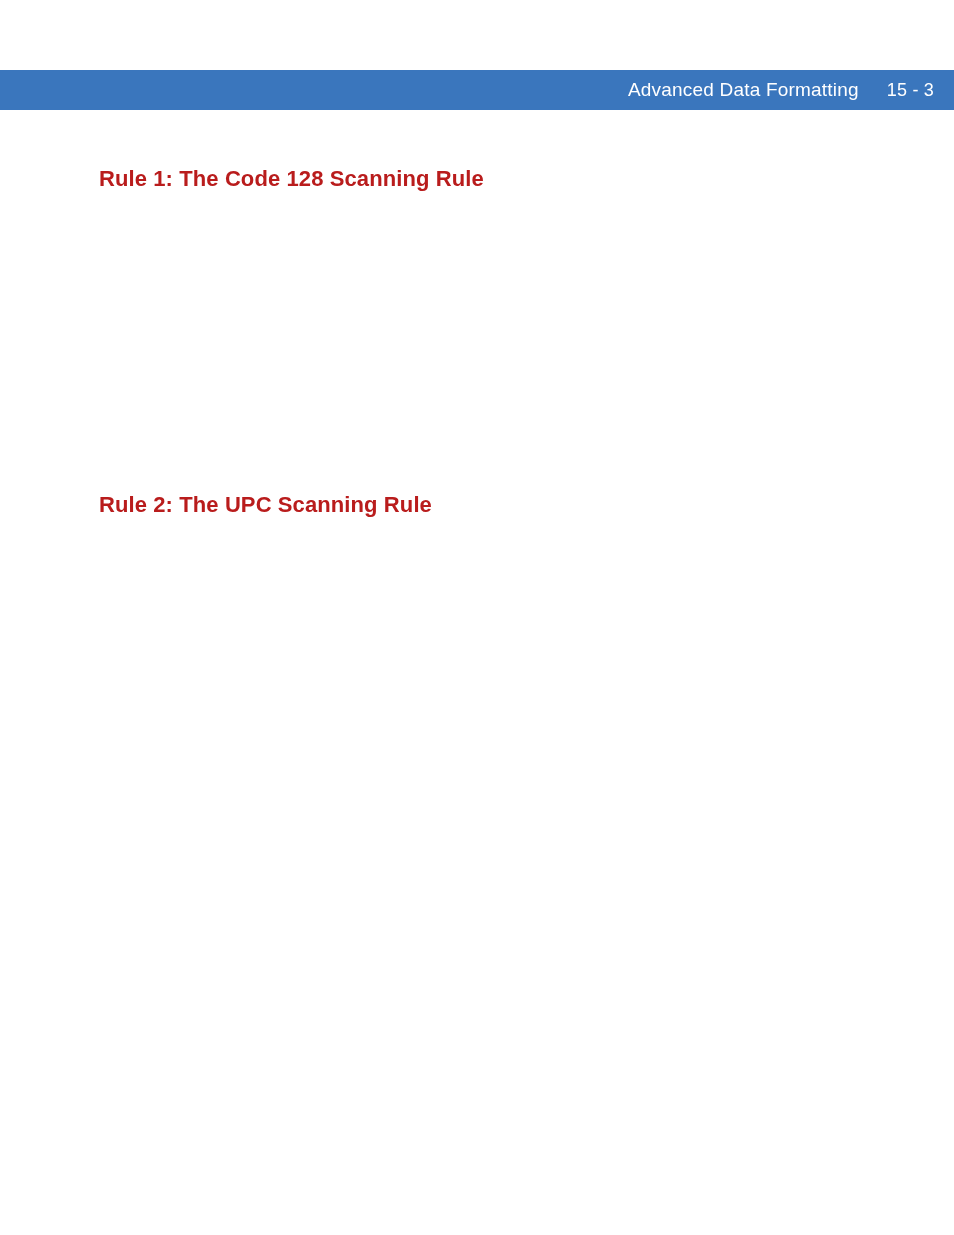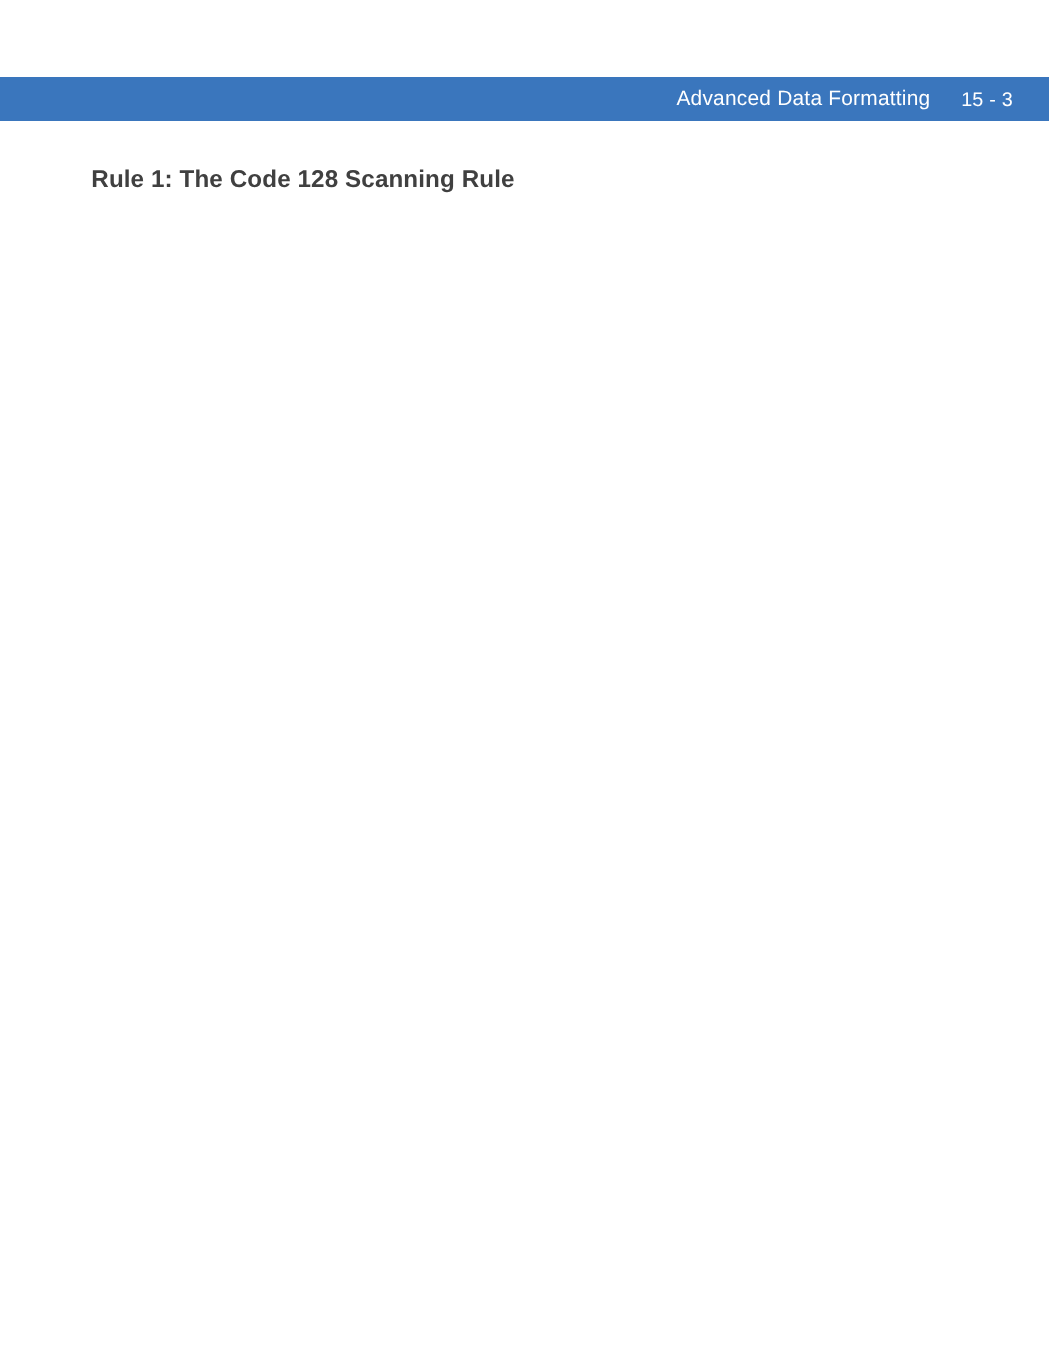--- a/index.html
+++ b/index.html
@@ -15,21 +15,21 @@
     position: absolute;
     top: 70px;
     left: 0;
     width: 954px;
     height: 40px;
     background: #3a76bd;
     color: #ffffff;
     display: flex;
     align-items: center;
     justify-content: flex-end;
-    padding-right: 33px;
+    padding-right: 20px;
     box-sizing: border-box;
     font-size: 19px;
     letter-spacing: 0.2px;
   }
   .header-title {
     margin-right: 28px;
   }
   .header-pagenum {
     font-size: 18px;
   }
@@ -37,32 +37,33 @@
     position: absolute;
     left: 83px;
     top: 150px;
     width: 790px;
   }
   .section-heading {
     font-family: "Arial Narrow", Arial, Helvetica, sans-serif;
     font-stretch: condensed;
     font-weight: 700;
     font-size: 22px;
-    color: #404040;
+    color: #b91c1c;
     letter-spacing: 0.1px;
-    margin: 0;
+    margin: 16px;
   }
   .gap-1 { height: 268px; }
   .gap-2 { height: 225px; }
 </style>
 </head>
 <body>
 
 <div class="header-bar">
   <span class="header-title">Advanced Data Formatting</span>
   <span class="header-pagenum">15 - 3</span>
 </div>
 
 <div class="content">
   <h2 class="section-heading">Rule 1: The Code 128 Scanning Rule</h2>
   <div class="gap-1"></div>
+  <h2 class="section-heading">Rule 2: The UPC Scanning Rule</h2>
   <div class="gap-2"></div>
 </div>
 
 </body></html>

